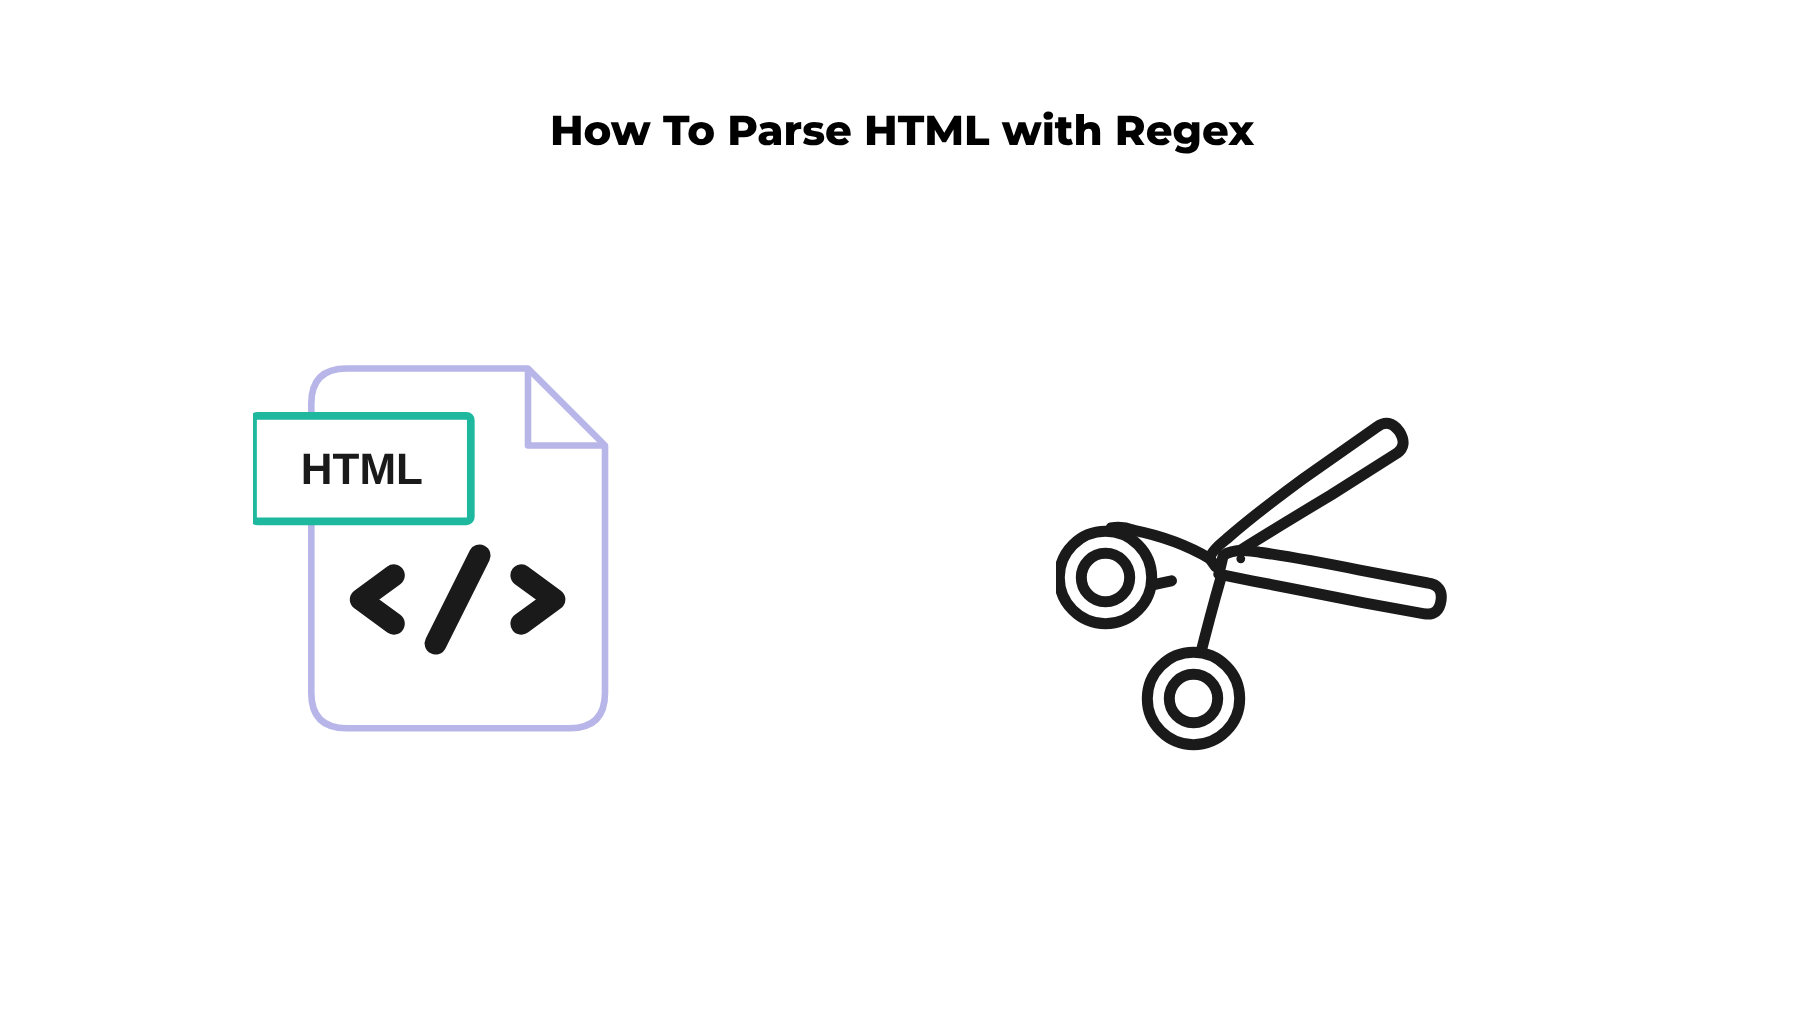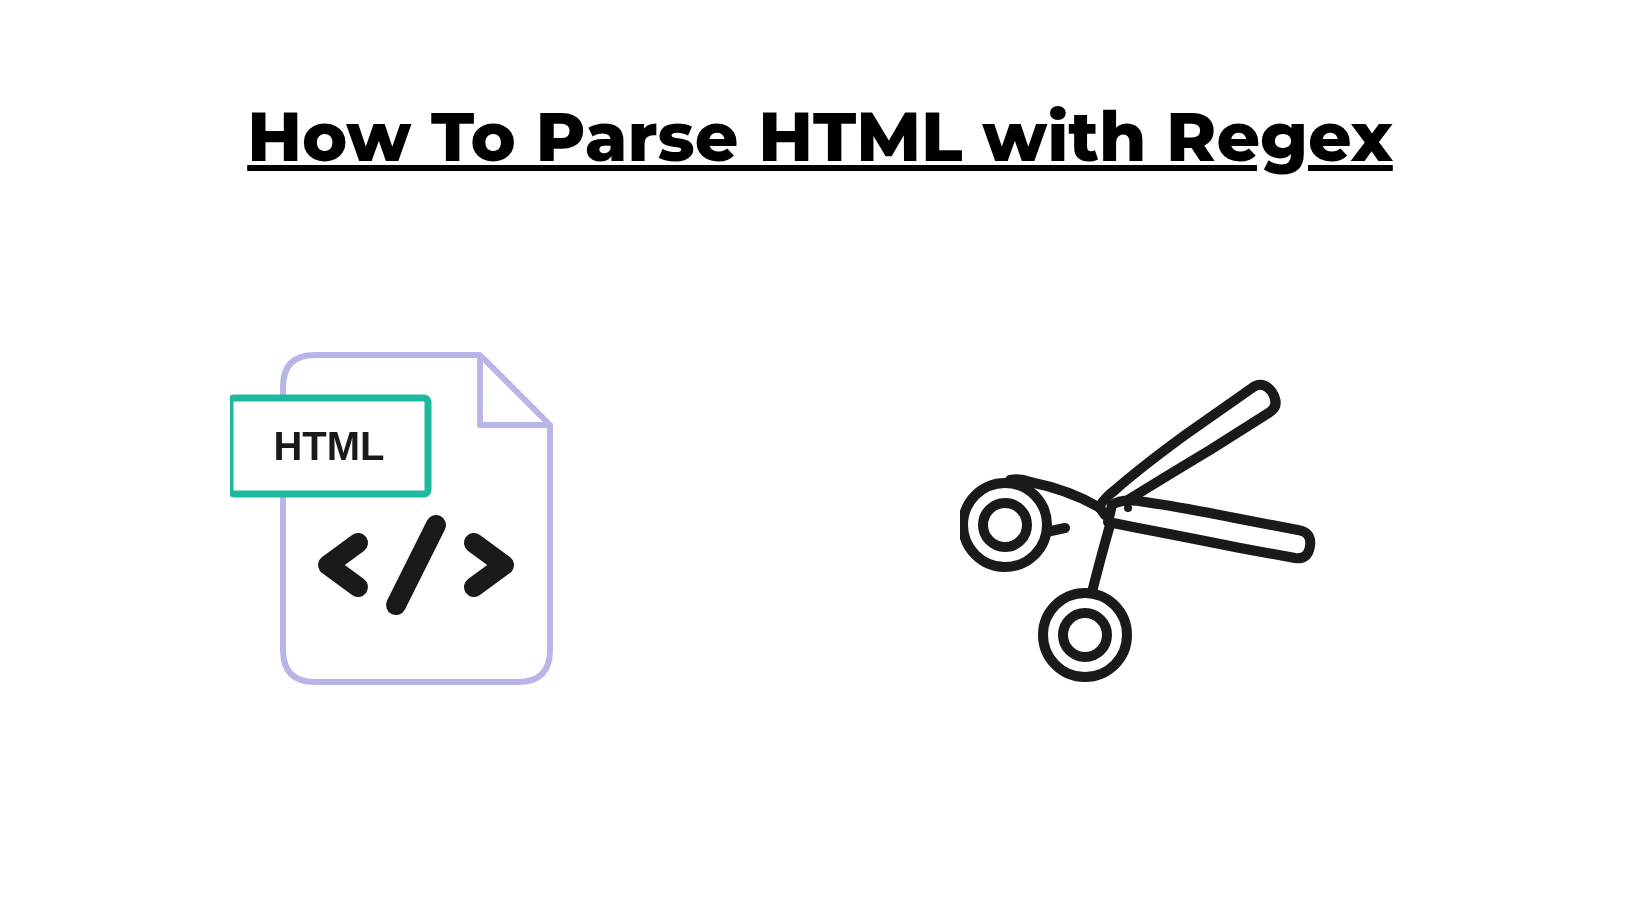--- a/index.html
+++ b/index.html
@@ -12,29 +12,28 @@
       height: 924px;
       background: #ffffff;
       font-family: 'Montserrat', 'Segoe UI', Arial, sans-serif;
       position: relative;
     }
     .title {
       position: absolute;
       top: 95px;
       left: 50%;
       transform: translateX(-50%);
-      font-size: 68px;
+      font-size: 38px;
       font-weight: 800;
       color: #000000;
       white-space: nowrap;
-      text-decoration: underline;
     }
     .html-file-icon {
       position: absolute;
-      top: 350px;
+      top: 330px;
       left: 230px;
       width: 360px;
       height: 340px;
     }
     .scissors-icon {
       position: absolute;
       top: 350px;
       left: 960px;
       width: 360px;
       height: 340px;

